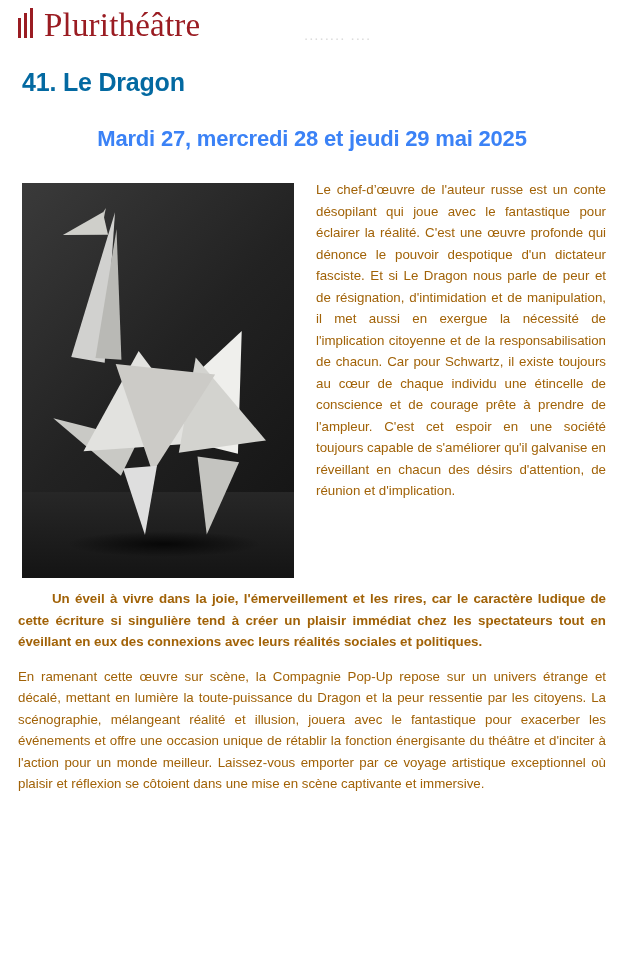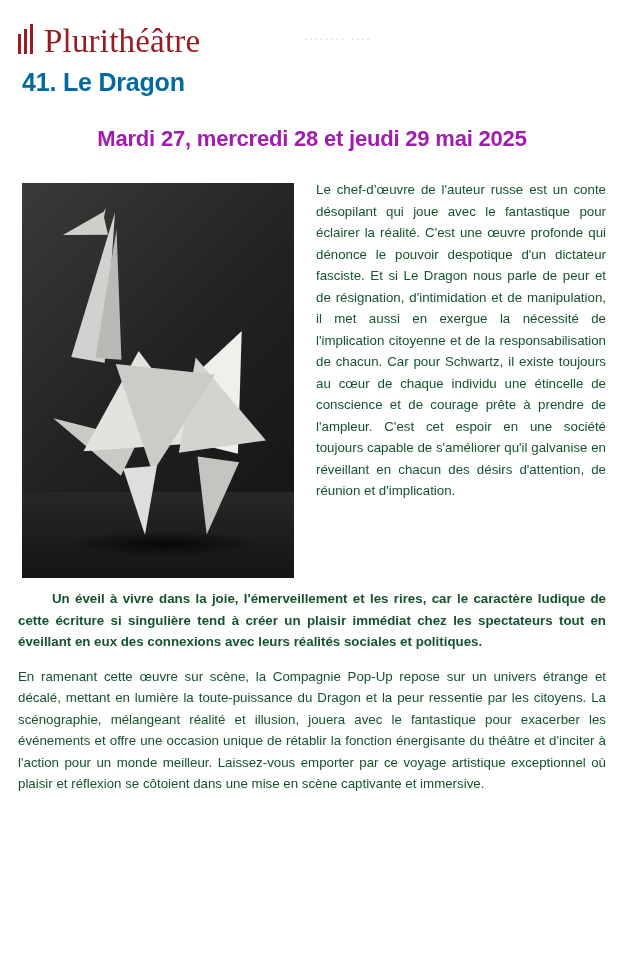--- a/index.html
+++ b/index.html
@@ -20,21 +20,21 @@
     height: 963px;
     position: relative;
     box-sizing: border-box;
     padding: 0 18px;
   }
 
   
   .masthead {
     position: relative;
     height: 58px;
-    padding-top: 24px;
+    padding-top: 8px;
     box-sizing: border-box;
   }
   .logo-row {
     display: flex;
     align-items: flex-end;
   }
   .logo-bars {
     display: flex;
     align-items: flex-end;
     margin-right: 8px;
@@ -91,31 +91,31 @@
     font-size: 19.5px;
     font-weight: bold;
     color: #2c2c2c;
     letter-spacing: -0.1px;
   }
   .dates {
     margin: 27px 0 0 0;
     text-align: center;
     font-size: 22px;
     font-weight: bold;
-    color: #a21caf;
+    color: #3b82f6;
     line-height: 1.32;
     letter-spacing: -0.2px;
   }
 
   
   .content {
     margin-top: 26px;
     font-size: 13.3px;
     line-height: 1.62;
-    color: #14532d;
+    color: #a16207;
   }
   .photo {
     float: left;
     width: 272px;
     height: 395px;
     margin: 4px 22px 10px 4px;
     background: #1b1b1b;
     position: relative;
     overflow: hidden;
   }

